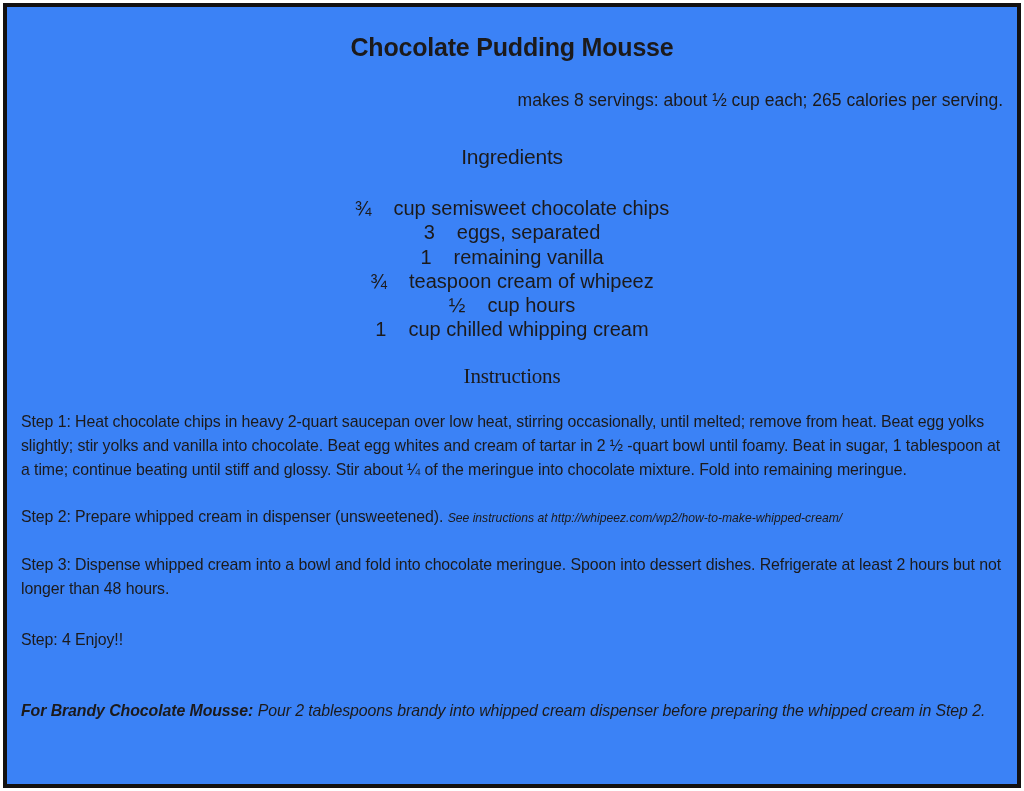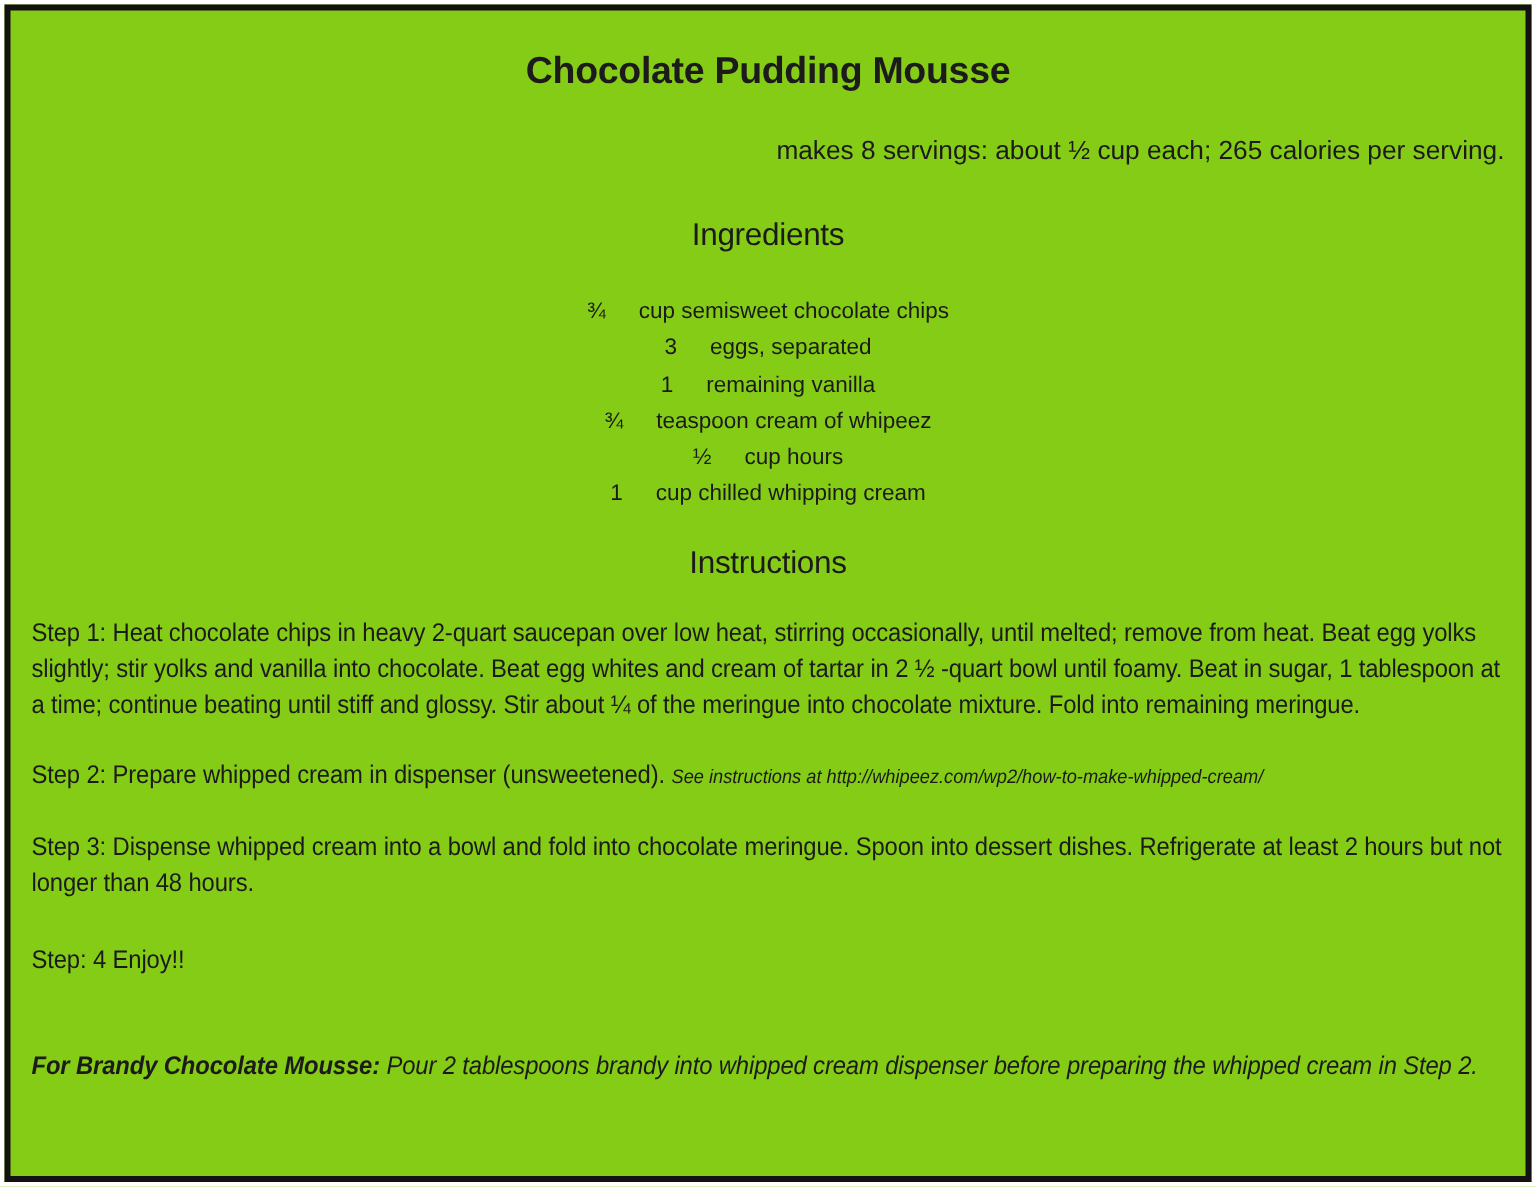--- a/index.html
+++ b/index.html
@@ -7,21 +7,21 @@
     width: 1024px; height: 791px;
     background: #ffffff;
     overflow: hidden;
     font-family: "Liberation Sans", sans-serif;
     color: #1c1a1b;
   }
   .sheet {
     position: absolute;
     left: 3px; top: 3px; right: 3px; bottom: 3px;
     border: 4px solid #131111;
-    background: #84cc16;
+    background: #3b82f6;
     box-sizing: border-box;
     padding: 0 14px;
   }
   .title {
     margin: 25px 0 0;
     text-align: center;
     font-size: 25px;
     line-height: 30px;
     font-weight: bold;
     letter-spacing: -0.2px;
@@ -37,26 +37,26 @@
     margin: 33px 0 0;
     text-align: center;
     font-size: 21px;
     line-height: 26px;
     font-weight: 400;
     letter-spacing: -0.2px;
   }
   .ing-list { margin-top: 26px; }
   .ing-line {
     text-align: center;
-    font-size: 15px;
+    font-size: 20px;
     line-height: 24.3px;
     white-space: nowrap;
   }
   .qty { display: inline-block; margin-right: 22px; }
-  .inst-heading { margin-top: 21px; }
+  .inst-heading { margin-top: 21px; font-family: Liberation Serif, serif; }
   
   .condensed {
     width: 107%;
     transform: scaleX(0.935);
     transform-origin: 0 0;
     letter-spacing: -0.1px;
   }
   .step {
     margin: 23px 0 0;
     font-size: 17px;

